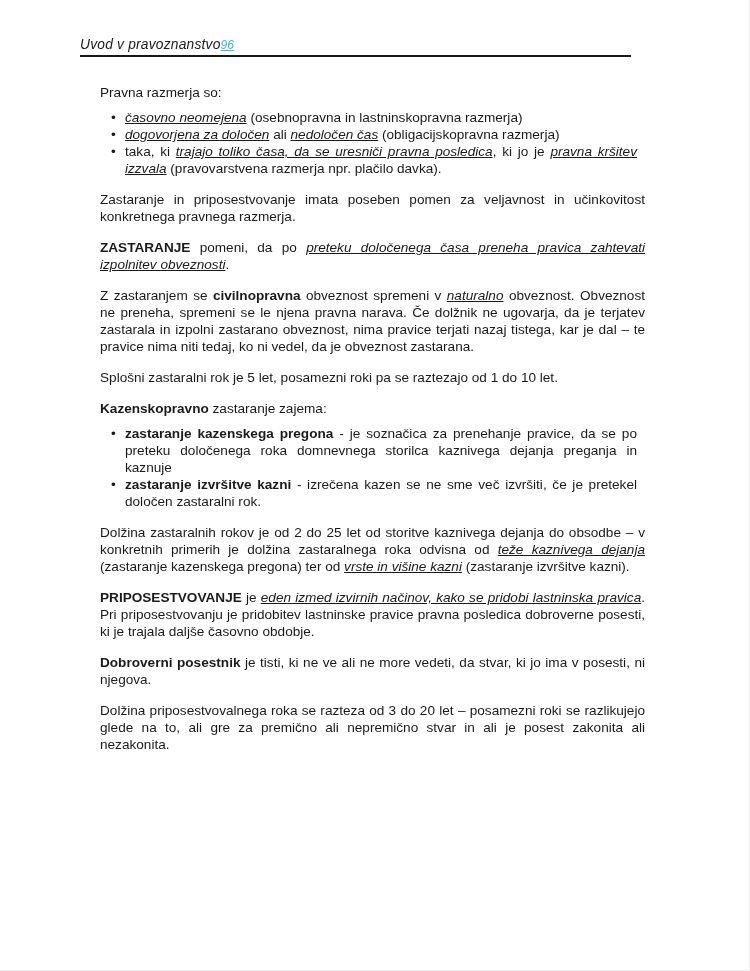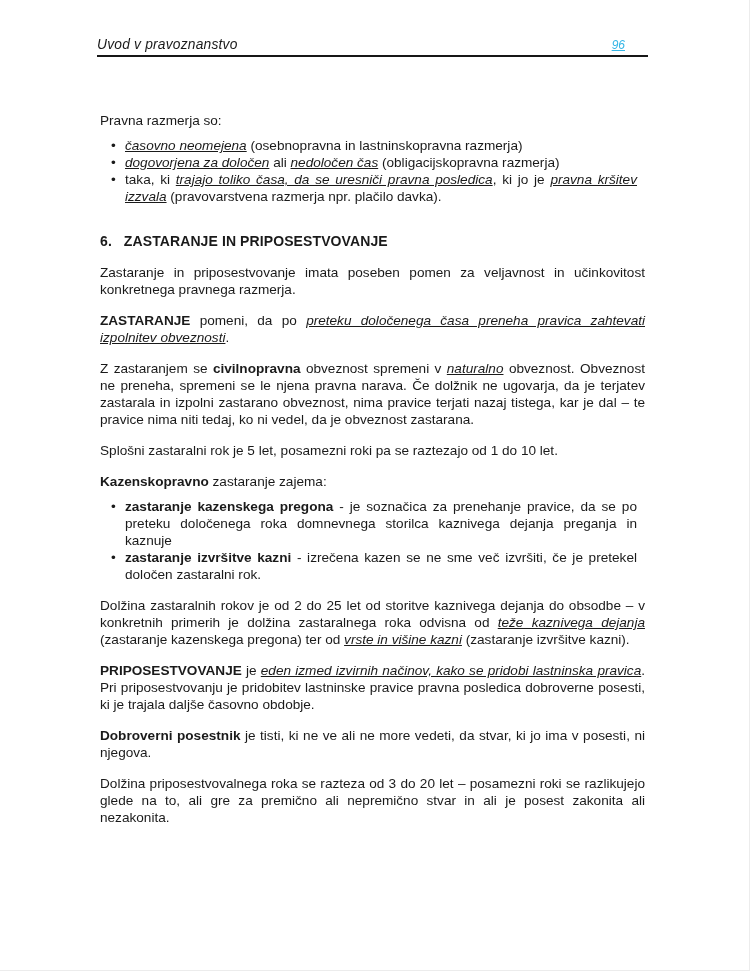--- a/index.html
+++ b/index.html
@@ -10,41 +10,40 @@
     background: #ffffff;
     font-family: "Liberation Sans", "DejaVu Sans", sans-serif;
     color: #1a1a1a;
     overflow: hidden;
     box-sizing: border-box;
     border-right: 1px solid #ececec;
     border-bottom: 1px solid #ececec;
   }
   .doc-header {
     position: absolute;
-    left: 97px;
+    left: 80px;
     top: 37px;
     width: 551px;
     display: flex;
-    justify-content: space-between;
     align-items: flex-end;
     border-bottom: 2px solid #171717;
     padding-bottom: 3px;
     font-style: italic;
     font-size: 13.8px;
   }
   .doc-title { color: #1a1a1a; letter-spacing: 0.2px; }
   .doc-pagenum {
     margin-right: 23px;
     text-decoration: underline;
     font-size: 12px;
   }
   .doc-body {
     position: absolute;
     left: 100px;
-    top: 112px;
+    top: 84px;
     width: 545px;
     font-size: 13.6px;
     line-height: 17px;
   }
   .doc-body > :first-child { margin-top: 0; }
   .doc-para {
     margin: 14px 0;
     text-align: justify;
   }
   .doc-para.tight { margin-bottom: 0; }
@@ -82,21 +81,20 @@
     <span class="doc-title">Uvod v pravoznanstvo</span>
     <span class="doc-pagenum" style="color: rgb(53, 182, 230);">96</span>
   </div>
   <div class="doc-body">
       <p class="doc-para tight"><span>Pravna razmerja so:</span></p>
       <ul class="doc-bullets">
         <li><span class="siu">časovno neomejena</span><span> (osebnopravna in lastninskopravna razmerja)</span></li>
         <li><span class="siu">dogovorjena za določen</span><span> ali </span><span class="siu">nedoločen čas</span><span> (obligacijskopravna razmerja)</span></li>
         <li><span>taka, ki </span><span class="siu">trajajo toliko časa, da se uresniči pravna posledica</span><span>, ki jo je </span><span class="siu">pravna kršitev izzvala</span><span> (pravovarstvena razmerja npr. plačilo davka).</span></li>
       </ul>
-      <h2 class="doc-heading"><span>6.&nbsp;&nbsp;&nbsp;ZASTARANJE IN PRIPOSESTVOVANJE</span></h2>
       <p class="doc-para"><span>Zastaranje in priposestvovanje imata poseben pomen za veljavnost in učinkovitost konkretnega pravnega razmerja.</span></p>
       <p class="doc-para"><span class="sb">ZASTARANJE</span><span> pomeni, da po </span><span class="siu">preteku določenega časa preneha pravica zahtevati izpolnitev obveznosti</span><span>.</span></p>
       <p class="doc-para"><span>Z zastaranjem se </span><span class="sb">civilnopravna</span><span> obveznost spremeni v </span><span class="siu">naturalno</span><span> obveznost. Obveznost ne preneha, spremeni se le njena pravna narava. Če dolžnik ne ugovarja, da je terjatev zastarala in izpolni zastarano obveznost, nima pravice terjati nazaj tistega, kar je dal – te pravice nima niti tedaj, ko ni vedel, da je obveznost zastarana.</span></p>
       <p class="doc-para"><span>Splošni zastaralni rok je 5 let, posamezni roki pa se raztezajo od 1 do 10 let.</span></p>
       <p class="doc-para tight"><span class="sb">Kazenskopravno</span><span> zastaranje zajema:</span></p>
       <ul class="doc-bullets">
         <li><span class="sb">zastaranje kazenskega pregona</span><span> - je soznačica za prenehanje pravice, da se po preteku določenega roka domnevnega storilca kaznivega dejanja preganja in kaznuje</span></li>
         <li><span class="sb">zastaranje izvršitve kazni</span><span> - izrečena kazen se ne sme več izvršiti, če je pretekel določen zastaralni rok.</span></li>
       </ul>
       <p class="doc-para"><span>Dolžina zastaralnih rokov je od 2 do 25 let od storitve kaznivega dejanja do obsodbe – v konkretnih primerih je dolžina zastaralnega roka odvisna od </span><span class="siu">teže kaznivega dejanja</span><span> (zastaranje kazenskega pregona) ter od </span><span class="siu">vrste in višine kazni</span><span> (zastaranje izvršitve kazni).</span></p>

